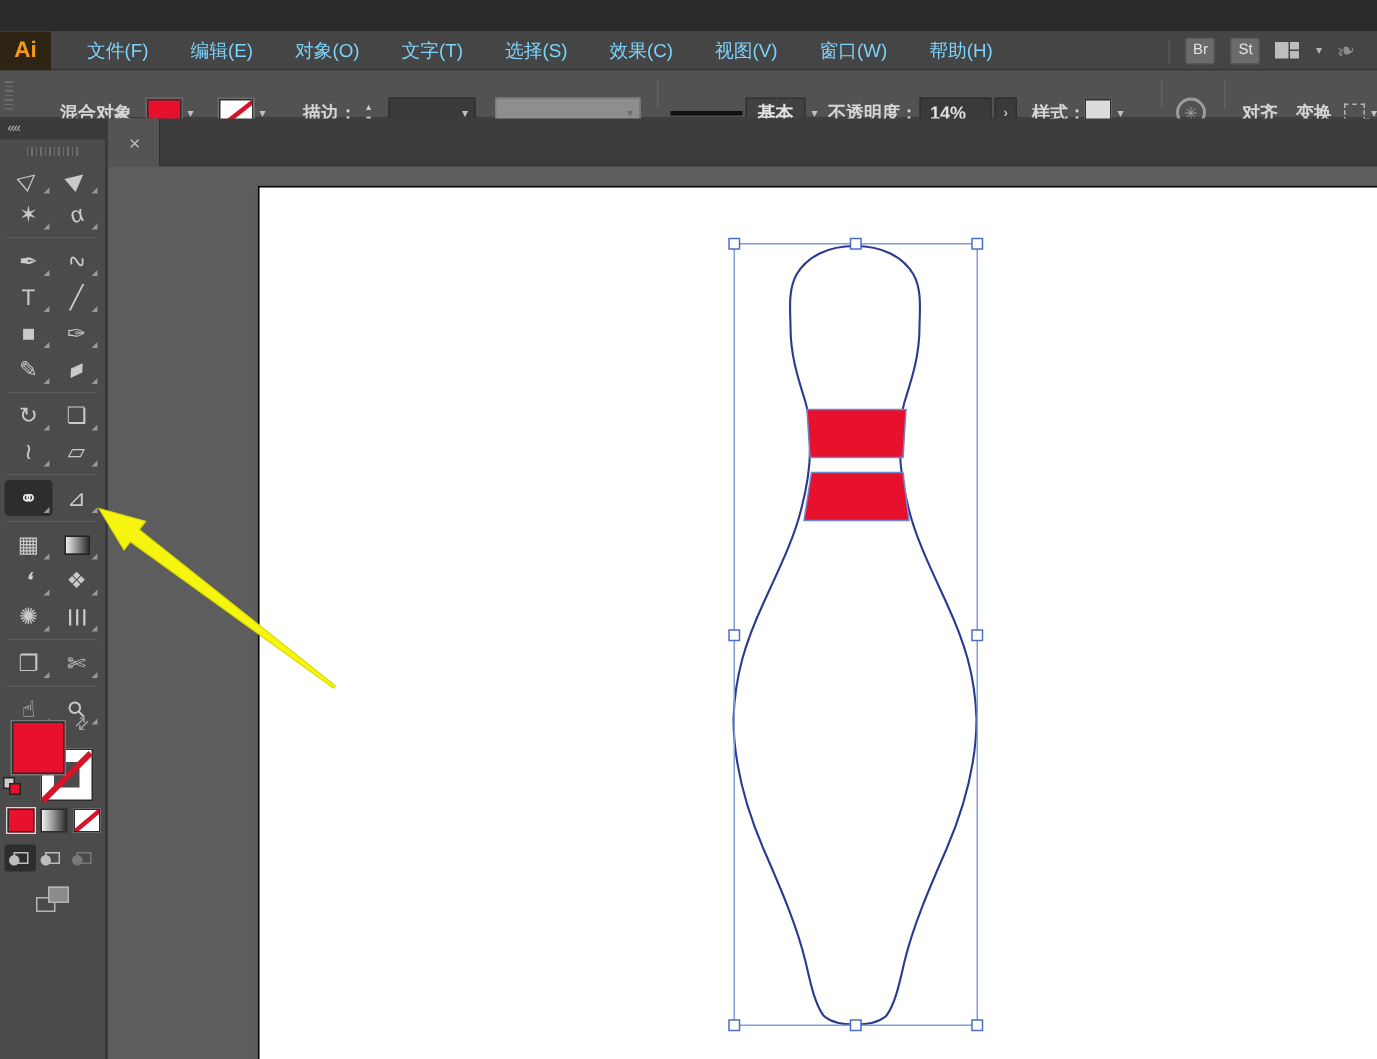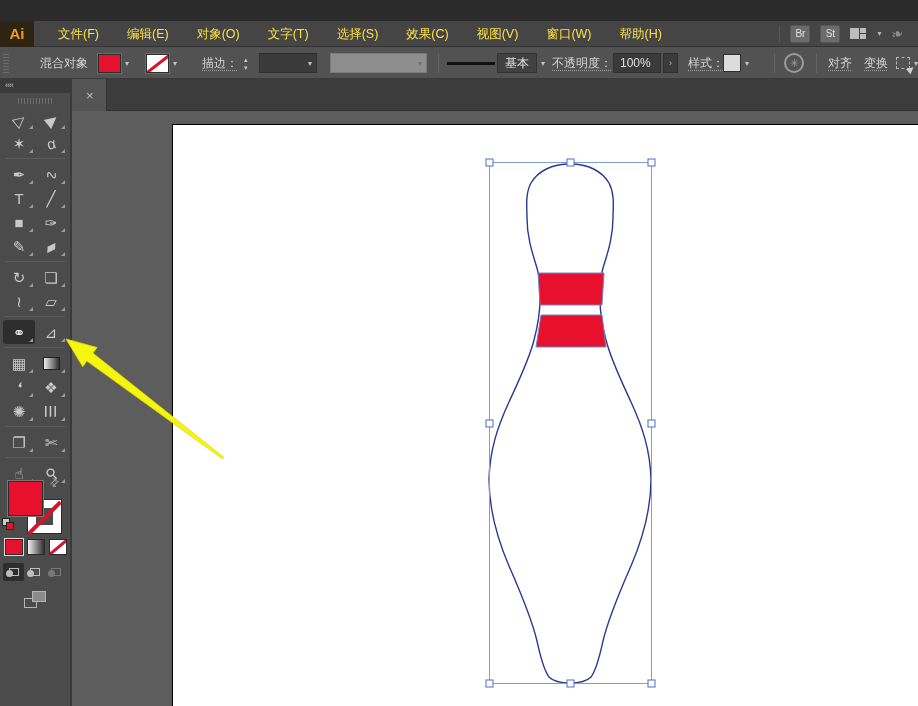--- a/index.html
+++ b/index.html
@@ -5,35 +5,35 @@
   html,body{margin:0;padding:0;background:#2b2b2b;}
   *{box-sizing:border-box;font-family:"Liberation Sans","DejaVu Sans",sans-serif;}
   .app{position:relative;width:918px;height:706px;overflow:hidden;background:#5D5D5D;user-select:none;margin-top:21px;}
 
   
   .menubar{position:absolute;left:0;top:0;width:918px;height:26px;background:#454545;
            display:flex;align-items:center;border-bottom:1px solid #333;}
   .ai-logo{width:34px;height:26px;background:#2e2414;color:#f59a1d;font-weight:bold;
            font-size:15px;display:flex;align-items:center;justify-content:center;}
   .menus{display:flex;align-items:center;margin-left:10px;}
-  .menu-item{color:#fde047;font-size:12.5px;padding:0 14px;line-height:26px;cursor:default;}
+  .menu-item{color:#7dd3fc;font-size:12.5px;padding:0 14px;line-height:26px;cursor:default;}
   .mb-right{margin-left:auto;display:flex;align-items:center;gap:10px;padding-right:14px;}
   .mb-sep{width:1px;height:16px;background:#5a5a5a;}
   .mb-btn{width:20px;height:18px;background:#6b6b6b;color:#e2e2e2;font-size:10px;
           display:flex;align-items:center;justify-content:center;border-radius:2px;border:1px solid #575757;}
   .ws-icon{width:17px;height:12px;display:grid;grid-template-columns:9px 6px;grid-template-rows:5px 5px;gap:1px;}
   .ws-icon i{background:#bdbdbd;display:block;}
   .ws-icon i:first-child{grid-row:1/3;}
   .mb-chev,.ti-chev{color:#b5b5b5;font-size:8px;}
   .launch-icon{color:#8f8f8f;font-size:15px;transform:rotate(-15deg);display:inline-block;}
 
   
   .ctrlbar{position:absolute;left:0;top:26px;width:918px;height:32px;background:#525252;
            border-bottom:1px solid #3a3a3a;color:#d5d5d5;font-size:12px;}
-  .ctrlbar .it{position:absolute;top:0;height:32px;display:flex;align-items:center;}
+  .ctrlbar .it{position:absolute;top:12px;height:32px;display:flex;align-items:center;font-weight:bold;}
   .grip-v{position:absolute;left:3px;top:6px;width:6px;height:20px;
           background:repeating-linear-gradient(0deg,#6b6b6b 0 1px,transparent 1px 3px);}
   .lbl-link{text-decoration:underline dotted #9a9a9a;text-underline-offset:3px;}
   .swatch{width:23px;height:19px;border:1px solid #2e2e2e;box-shadow:0 0 0 1px #6a6a6a;}
   .swatch.none{background:#fff;position:relative;overflow:hidden;}
   .swatch.none::after{content:"";position:absolute;left:-4px;right:-4px;top:8px;height:3px;
           background:#d8122b;transform:rotate(-38deg);}
   .chev{color:#c2c2c2;font-size:8px;margin-left:4px;}
   .stepper{display:flex;flex-direction:column;justify-content:center;line-height:7px;
            color:#c8c8c8;font-size:7px;gap:1px;}
@@ -173,21 +173,21 @@
     <span class="vsep" style="left:438px"></span>
     <span class="it" style="left:447px">
         <span class="stroke-line"></span>
       </span>
     <span class="it" style="left:497px">
         <span class="basicbox">基本</span>
       <span class="chev">▾</span>
       </span>
     <span class="it lbl-link" style="left:552px">不透明度：</span>
     <span class="it" style="left:613px">
-        <span class="valbox">100%</span>
+        <span class="valbox">14%</span>
       </span>
     <span class="it" style="left:663px">
         <span class="flyout">›</span>
       </span>
     <span class="it lbl-link" style="left:688px">样式：</span>
     <span class="it" style="left:723px">
         <span class="style-swatch"></span>
       <span class="chev">▾</span>
       </span>
     <span class="vsep" style="left:774px"></span>

